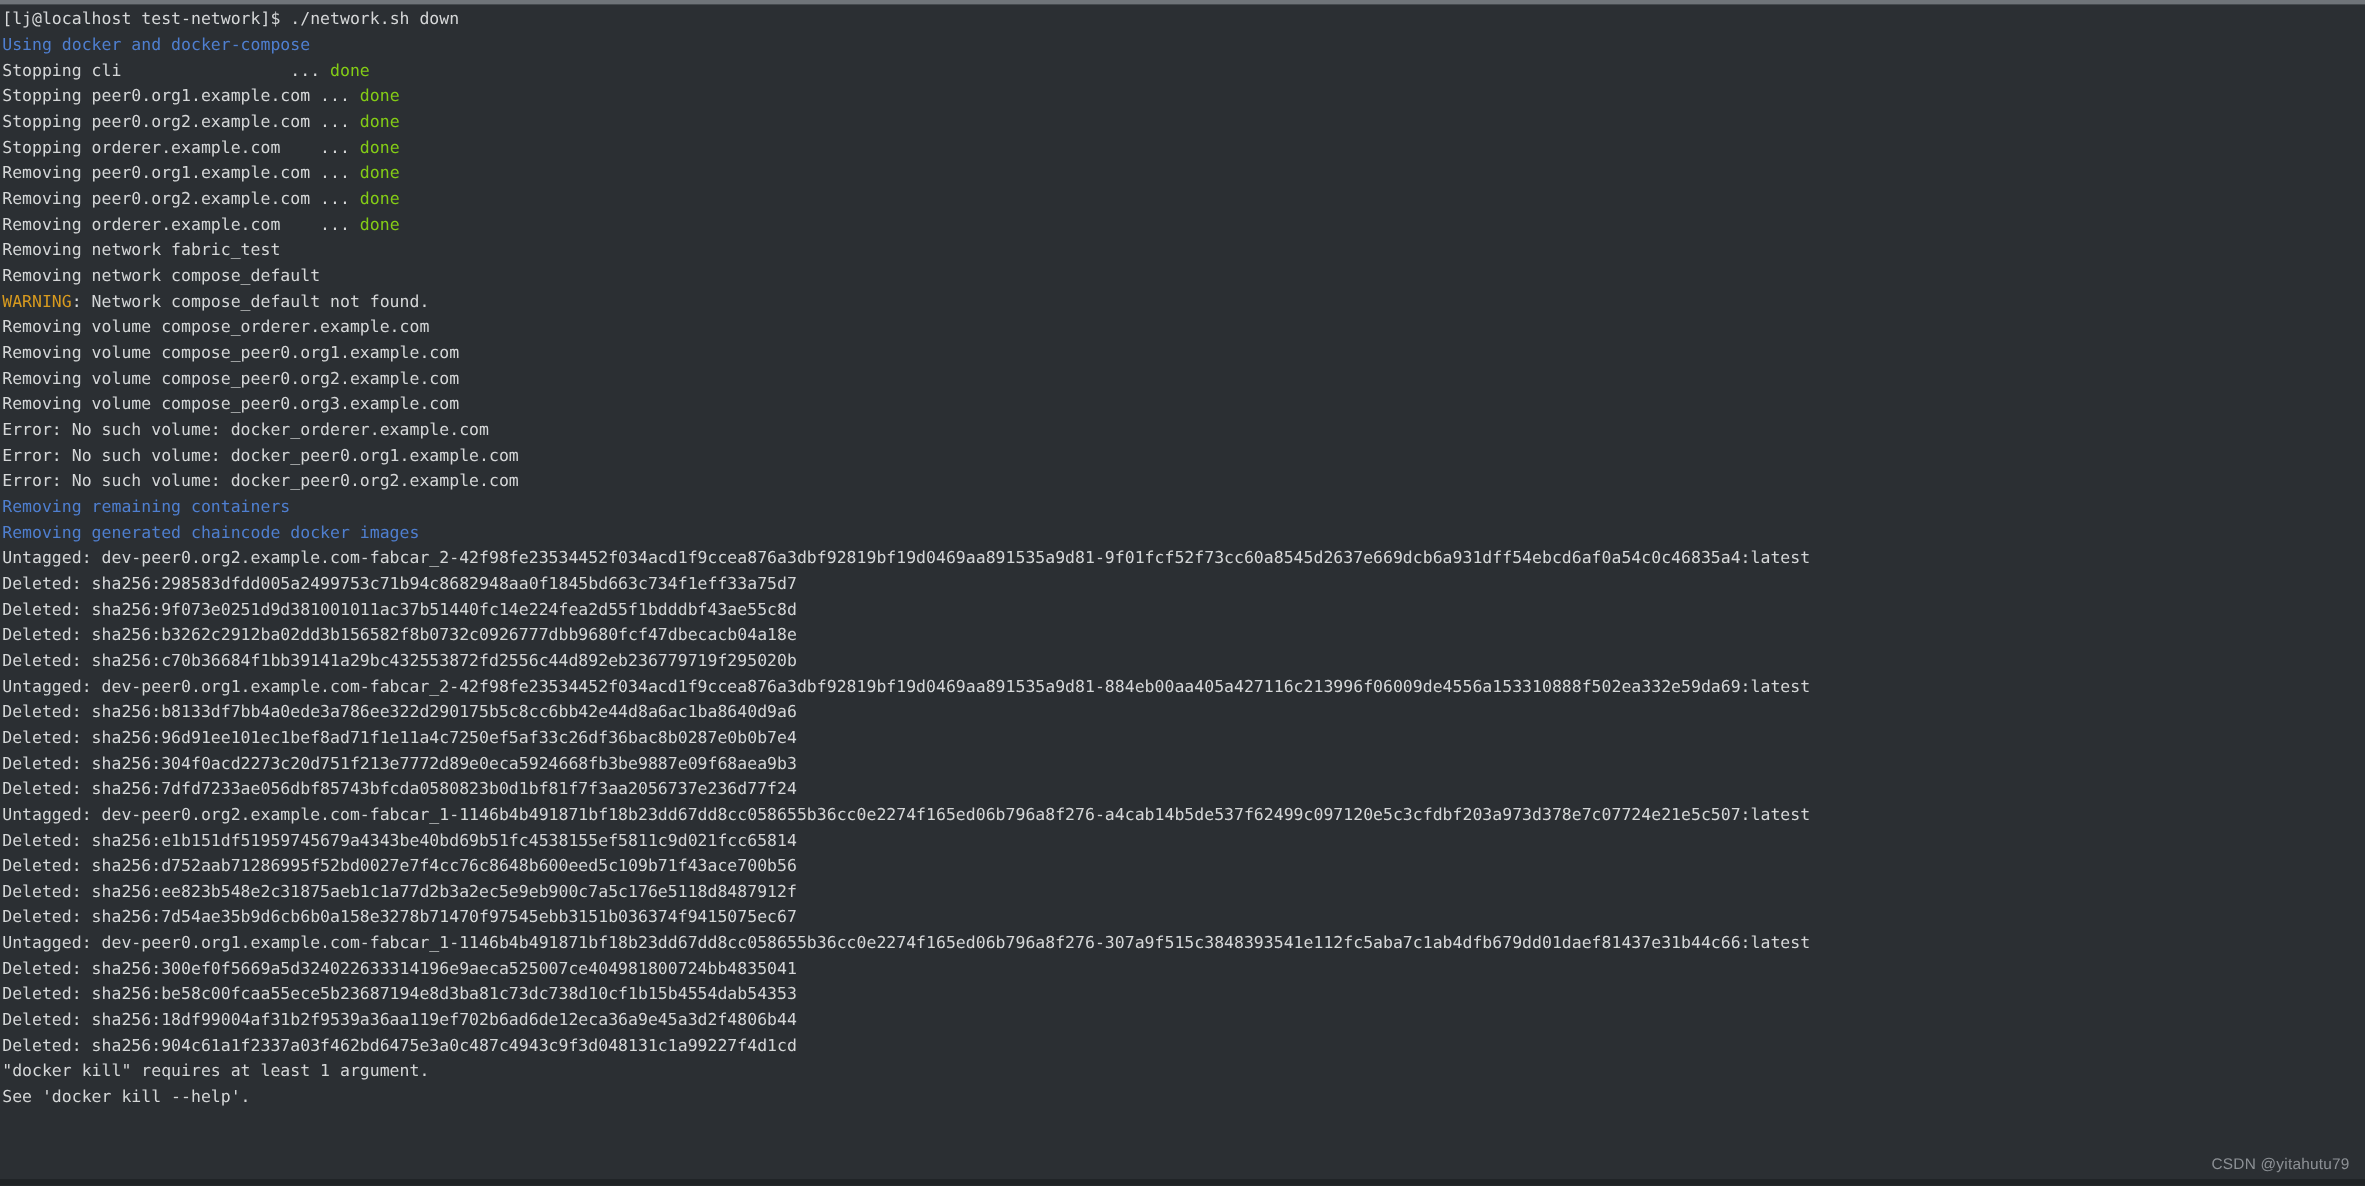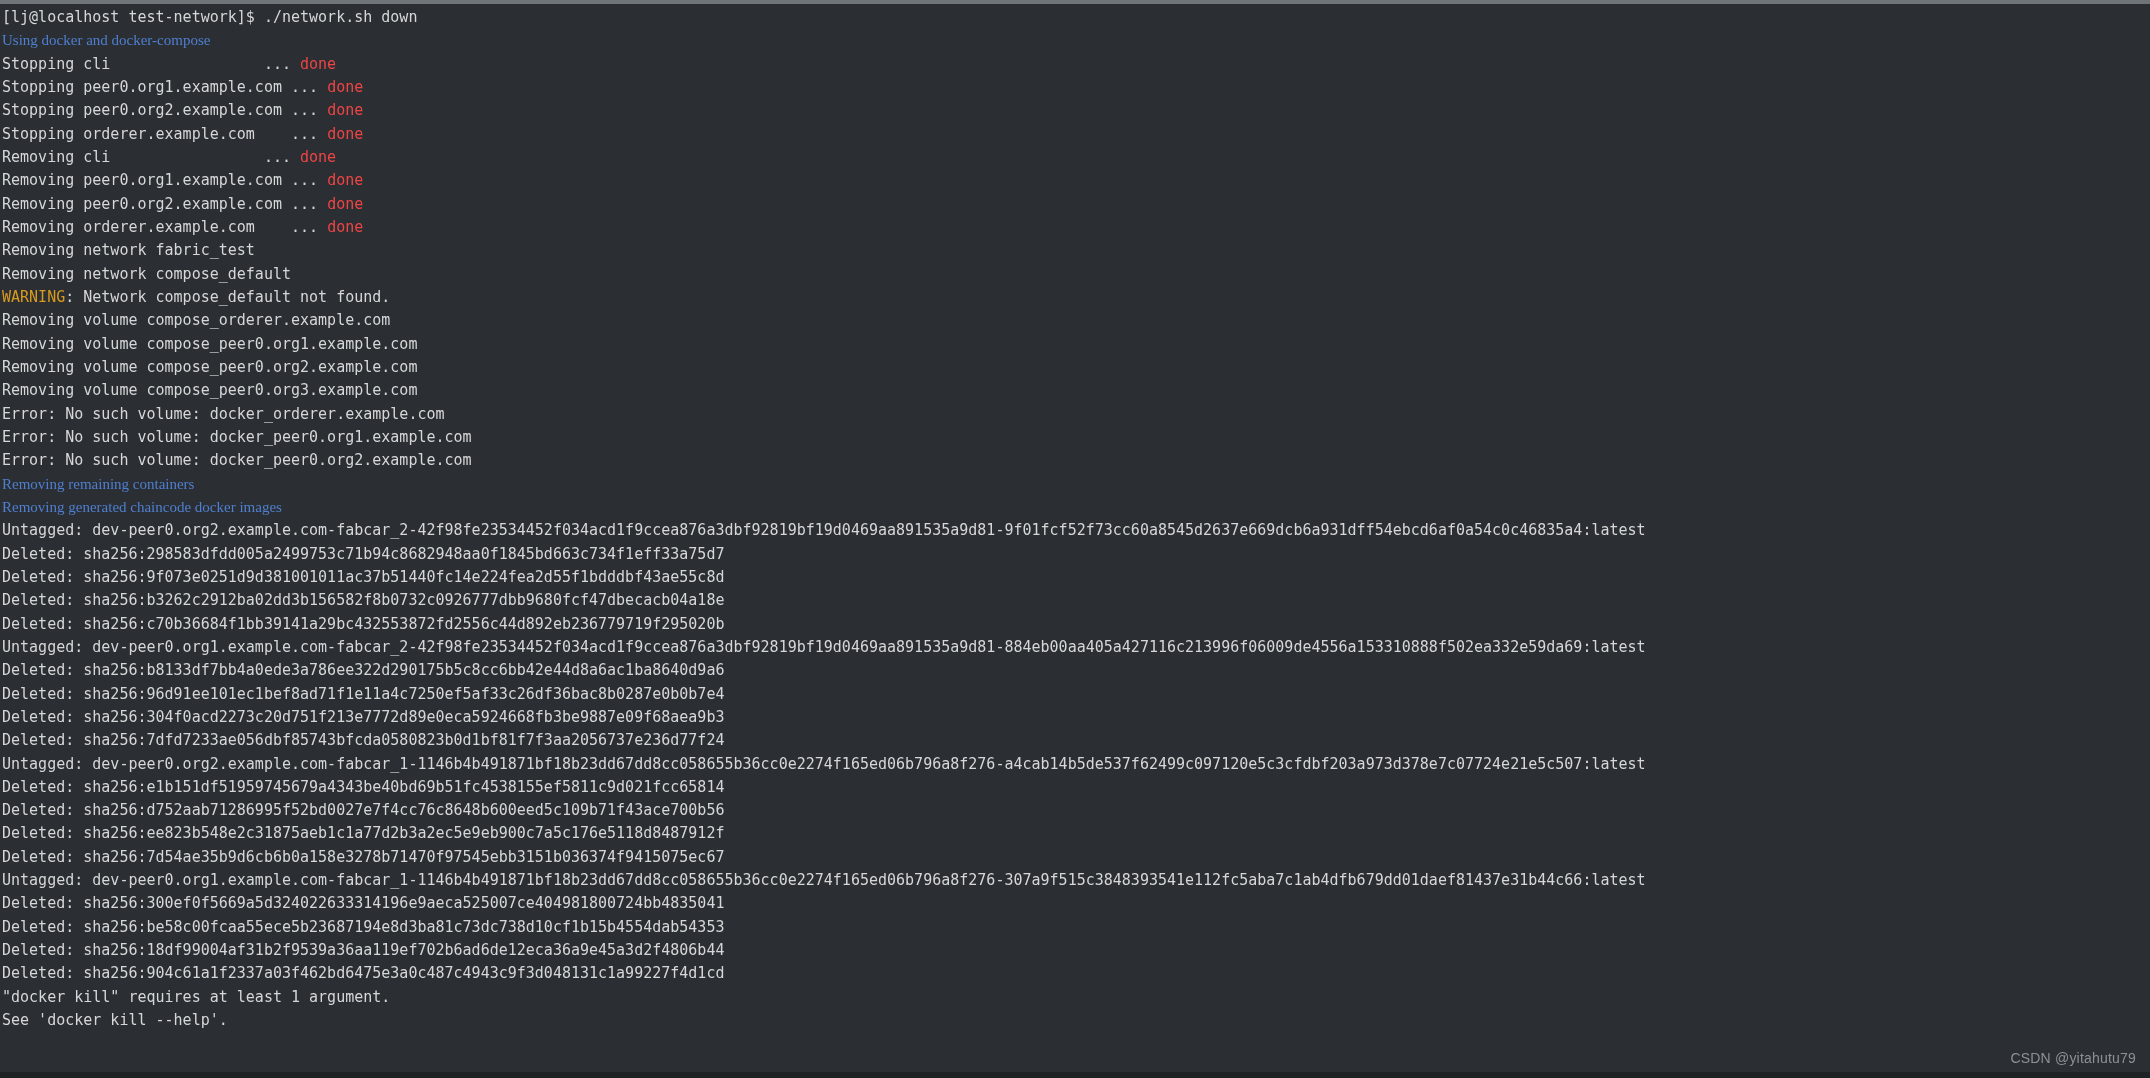--- a/index.html
+++ b/index.html
@@ -33,23 +33,23 @@
   }
   .line {
     display: block;
     white-space: pre;
     font-size: 15px;
     line-height: 23.34px;
     color: #d5d7d8;
     letter-spacing: 0px;
     height: 23.34px;
   }
-  .c-green  { color: #ef4444; }
+  .c-green  { color: #84cc16; }
   .c-warn   { color: #d79a1f; }
-  .c-blue   { color: #4f7fd0; font-family: Liberation Serif, serif; }
+  .c-blue   { color: #4f7fd0; }
   .c-plain  { color: #d5d7d8; }
   #watermark {
     position: absolute;
     right: 14px;
     bottom: 12px;
     font-family: "Liberation Sans", sans-serif;
     font-size: 14px;
     color: #8d9196;
     letter-spacing: 0.2px;
     white-space: pre;
@@ -70,21 +70,20 @@
 
   <div id="scroll-strip"></div>
 
   <div id="console">
       <div class="line"><span class="c-plain">[lj@localhost test-network]$ </span><span class="c-plain">./network.sh down</span></div>
       <div class="line"><span class="c-blue">Using docker and docker-compose</span></div>
       <div class="line"><span class="c-plain">Stopping cli</span><span class="c-plain">                 ... </span><span class="c-green">done</span></div>
       <div class="line"><span class="c-plain">Stopping peer0.org1.example.com</span><span class="c-plain"> ... </span><span class="c-green">done</span></div>
       <div class="line"><span class="c-plain">Stopping peer0.org2.example.com</span><span class="c-plain"> ... </span><span class="c-green">done</span></div>
       <div class="line"><span class="c-plain">Stopping orderer.example.com</span><span class="c-plain">    ... </span><span class="c-green">done</span></div>
-      <div class="line"><span class="c-plain">Removing cli</span><span class="c-plain">                 ... </span><span class="c-green">done</span></div>
       <div class="line"><span class="c-plain">Removing peer0.org1.example.com</span><span class="c-plain"> ... </span><span class="c-green">done</span></div>
       <div class="line"><span class="c-plain">Removing peer0.org2.example.com</span><span class="c-plain"> ... </span><span class="c-green">done</span></div>
       <div class="line"><span class="c-plain">Removing orderer.example.com</span><span class="c-plain">    ... </span><span class="c-green">done</span></div>
       <div class="line"><span class="c-plain">Removing network fabric_test</span></div>
       <div class="line"><span class="c-plain">Removing network compose_default</span></div>
       <div class="line"><span class="c-warn">WARNING</span><span class="c-plain">: Network compose_default not found.</span></div>
       <div class="line"><span class="c-plain">Removing volume compose_orderer.example.com</span></div>
       <div class="line"><span class="c-plain">Removing volume compose_peer0.org1.example.com</span></div>
       <div class="line"><span class="c-plain">Removing volume compose_peer0.org2.example.com</span></div>
       <div class="line"><span class="c-plain">Removing volume compose_peer0.org3.example.com</span></div>

